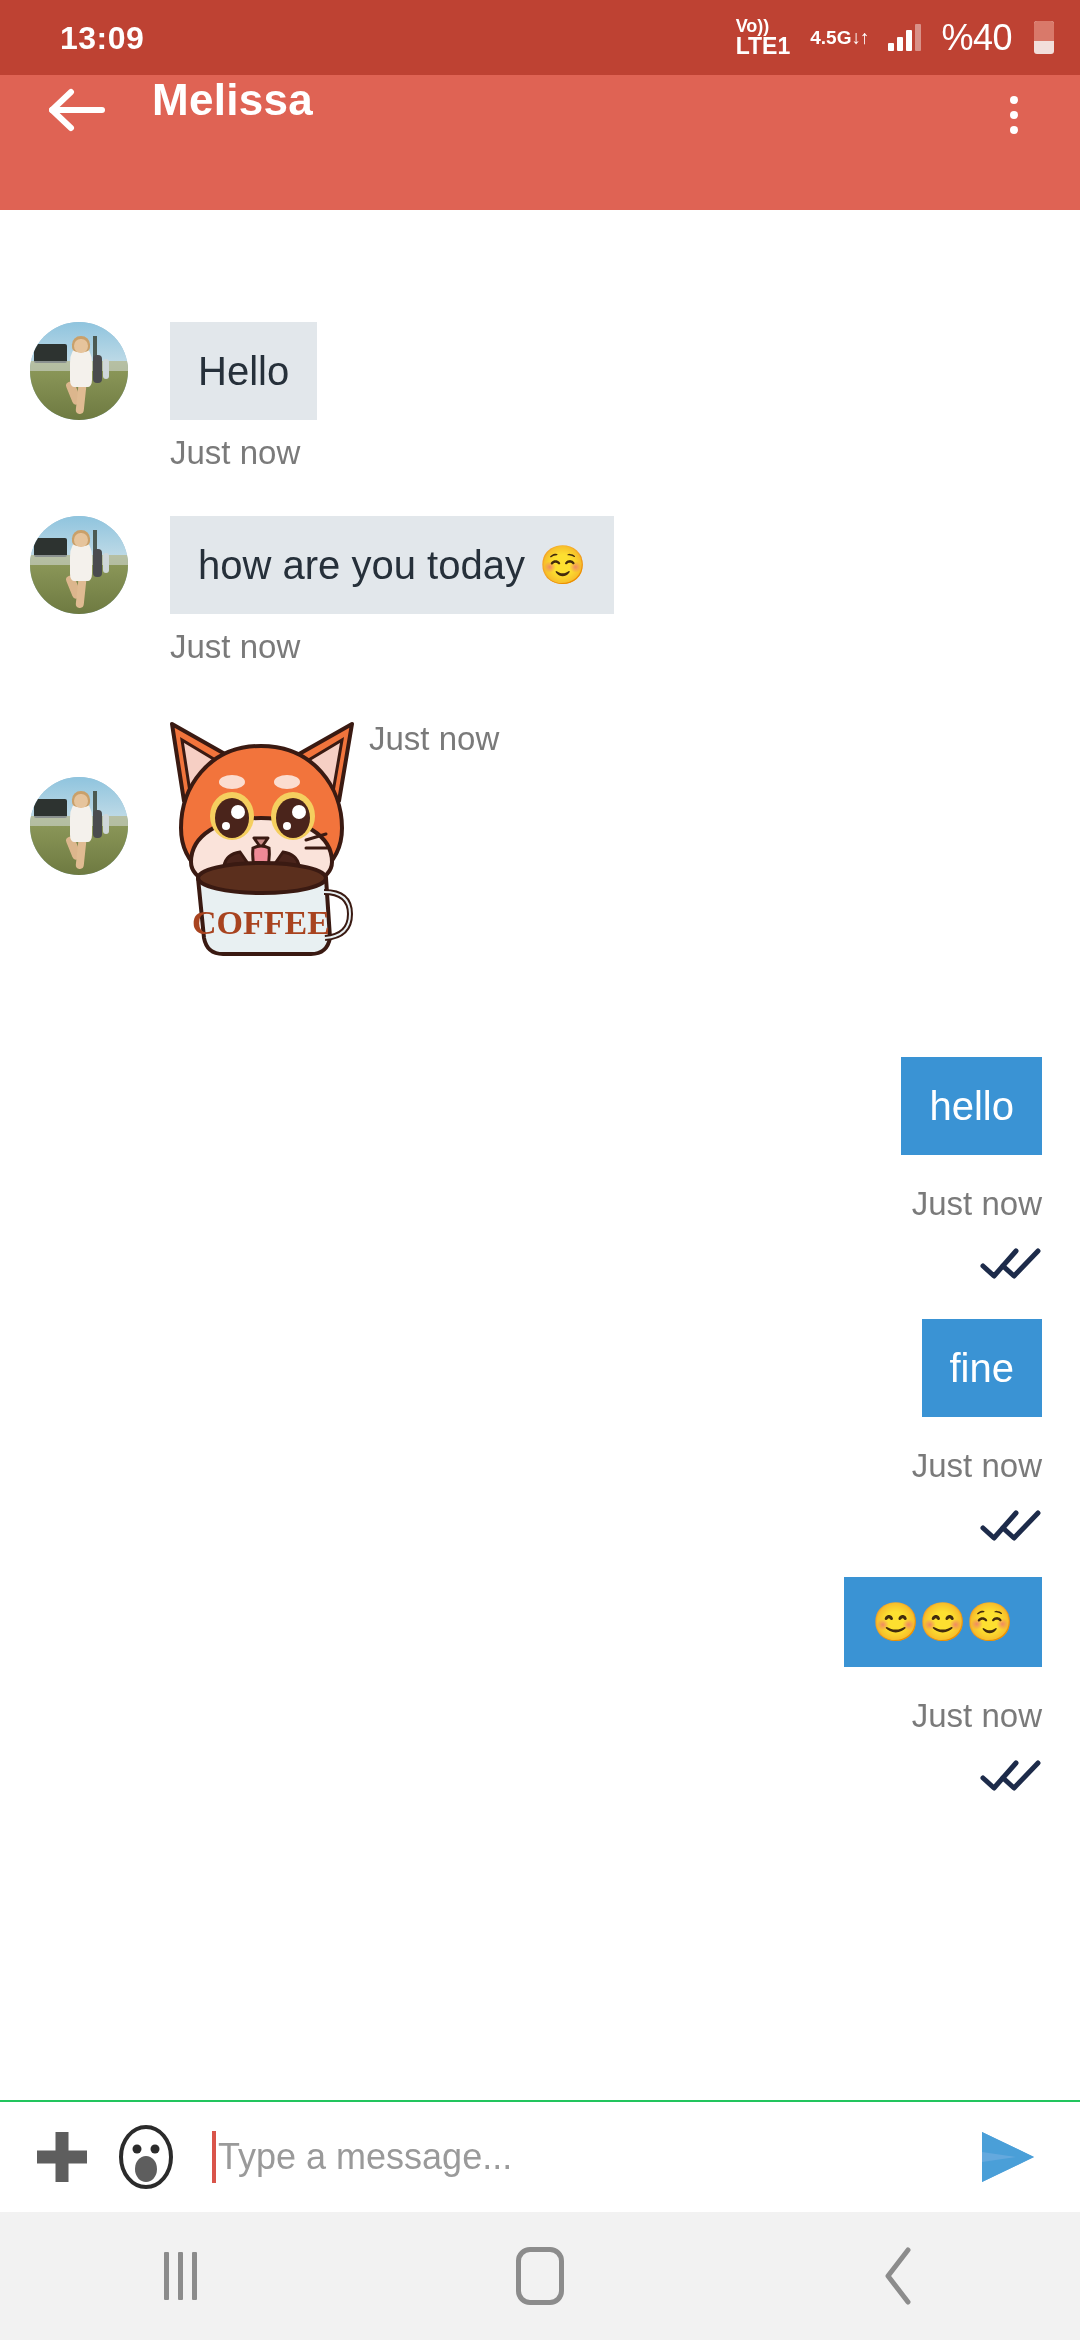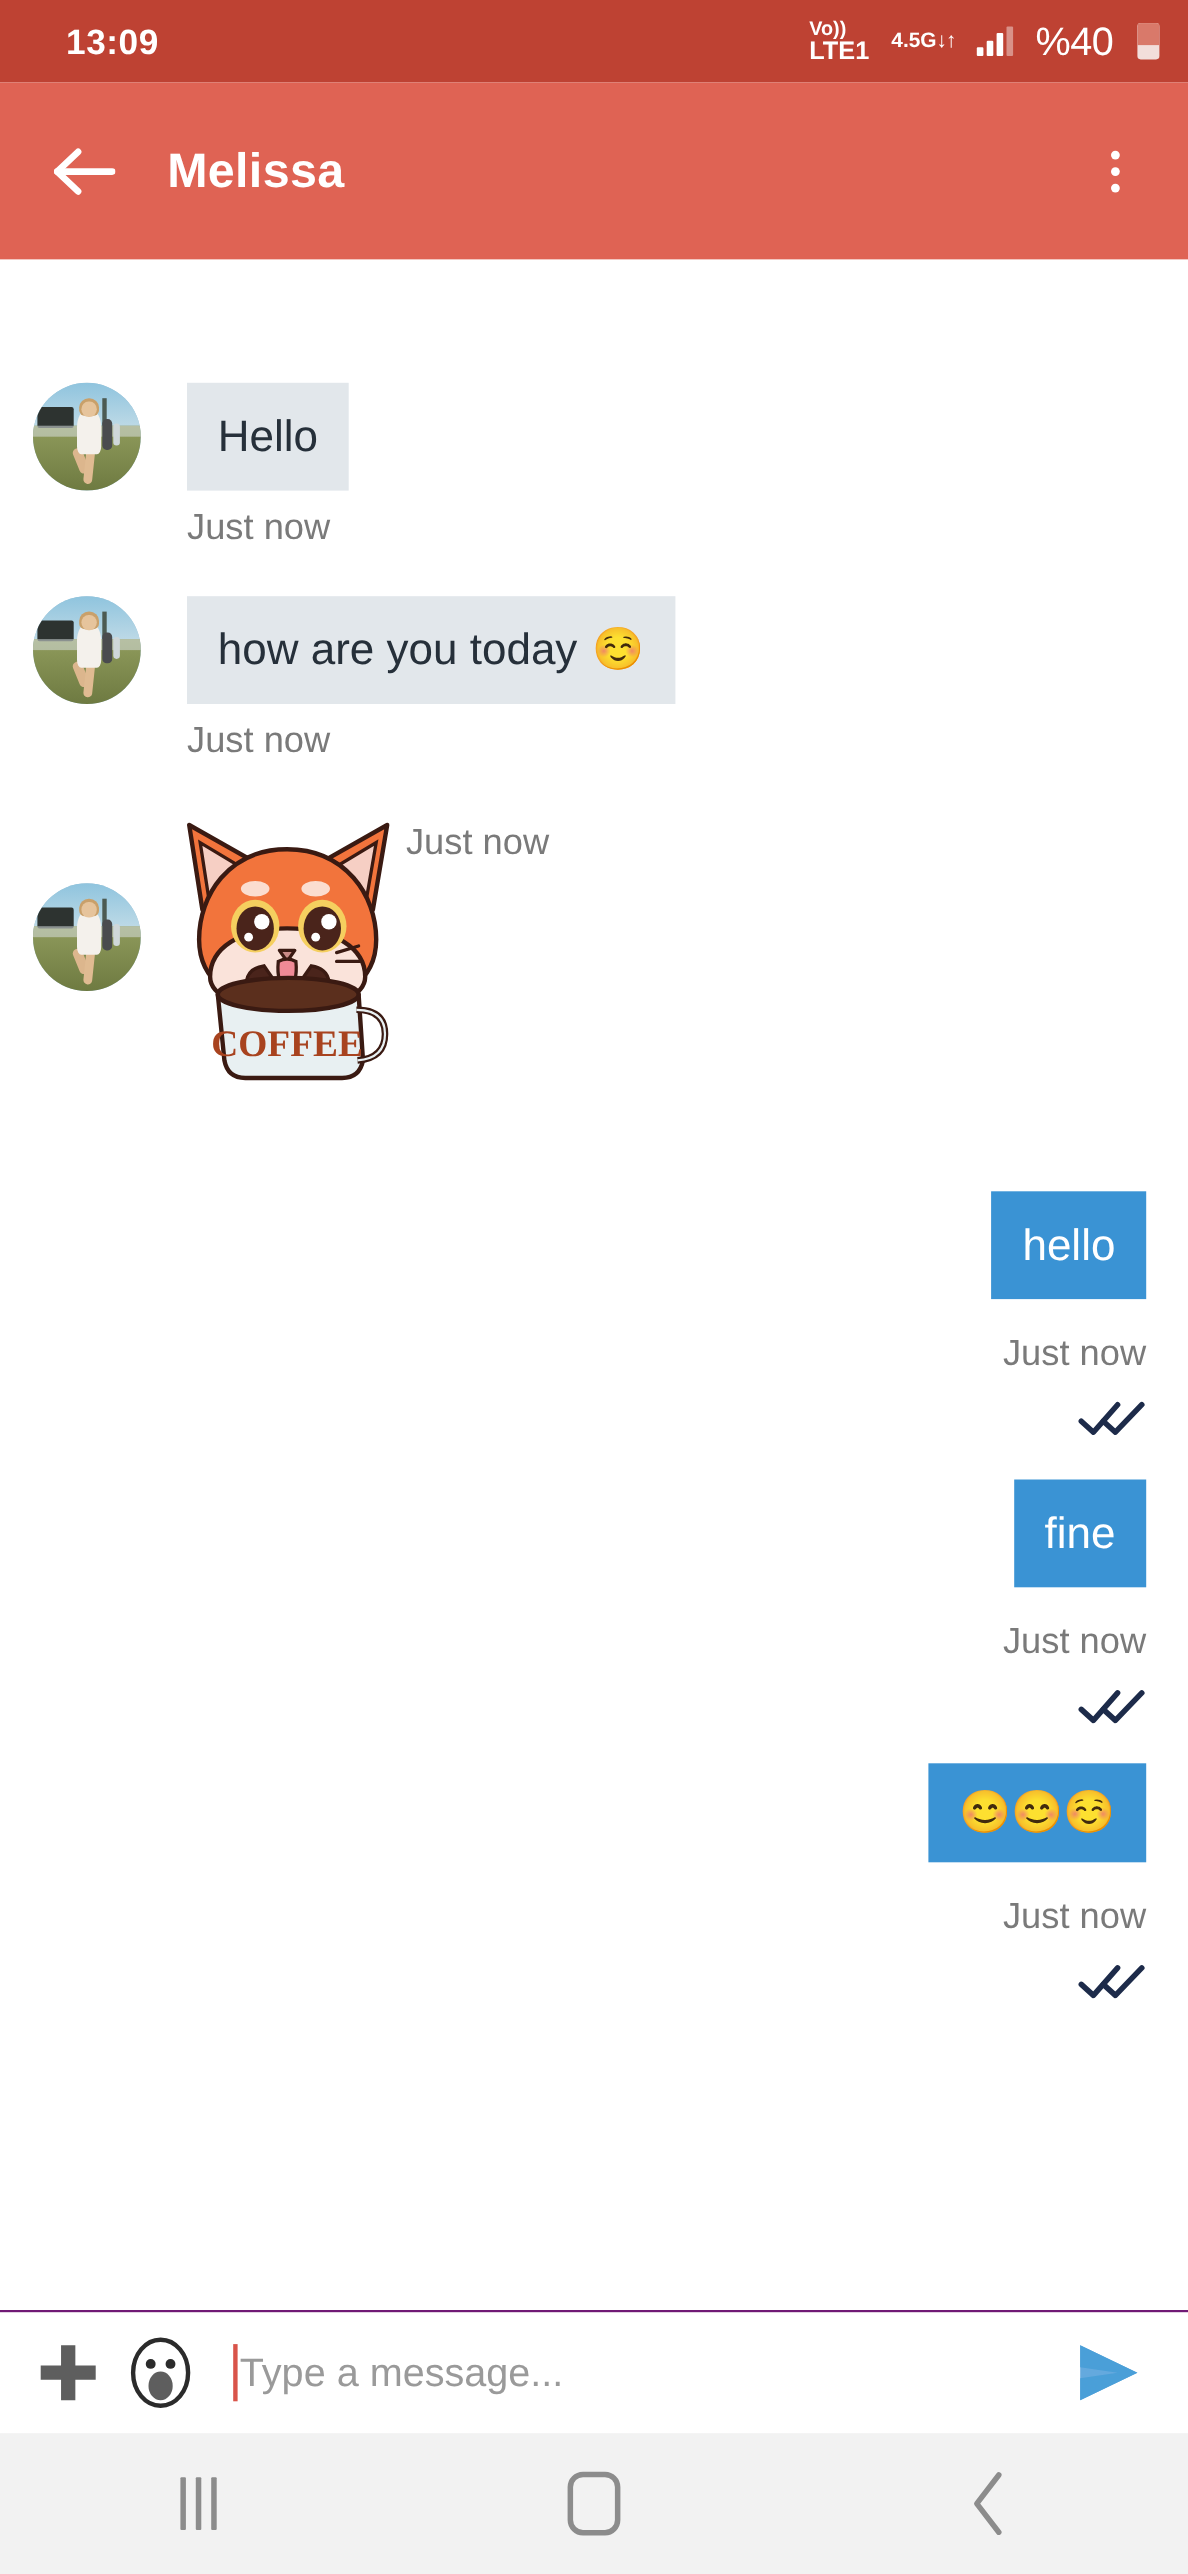--- a/index.html
+++ b/index.html
@@ -30,22 +30,22 @@
   .bars i:nth-child(2){height:14px;}
   .bars i:nth-child(3){height:21px;}
   .bars i:nth-child(4){height:27px; opacity:.42;}
   .batt-pct { font-size:36px; font-weight:400; letter-spacing:-.5px; }
   .batt { position:relative; width:20px; height:33px; border-radius:3px; background:#f2dedb; margin-left:2px; overflow:hidden; }
   .batt::before { content:""; position:absolute; left:6px; top:-4px; width:8px; height:5px; background:#f2dedb; border-radius:2px; }
   .batt .fill { position:absolute; left:0; right:0; top:0; height:62%; background:#d9796a; }
 
   
   .appbar {
-    height:161px; background:#df6354; color:#fff;
-    display:flex; align-items:center; padding:0 34px 0 42px; flex:0 0 auto;
+    height:135px; background:#df6354; color:#fff;
+    display:flex; align-items:flex-start; padding:0 34px 0 42px; flex:0 0 auto;
   }
   .back-btn { width:70px; height:70px; display:flex; align-items:center; justify-content:center; }
   .back-btn svg { display:block; }
   .appbar-title { font-size:44px; font-weight:700; margin-left:40px; letter-spacing:.3px; }
   .appbar-spacer { flex:1 1 auto; }
   .overflow-btn { width:64px; height:80px; display:flex; flex-direction:column; align-items:center; justify-content:center; gap:7px; }
   .overflow-btn span { width:8px; height:8px; border-radius:50%; background:#fff; display:block; }
 
   
   .conversation { flex:1 1 auto; position:relative; overflow:hidden; padding-top:0; background:#fff; }
@@ -100,21 +100,21 @@
     display:inline-flex; align-items:center; gap:6px;
     max-width:760px; white-space:nowrap;
   }
   .bubble-out .emo { font-size:38px; line-height:1; }
   .meta-out { font-size:33px; color:#7a7a7a; margin-top:14px; text-align:right; }
   .ticks { margin-top:8px; display:flex; justify-content:flex-end; }
 
   
   .composer {
     flex:0 0 auto; height:112px; background:#fff;
-    border-top:2px solid #701a75;
+    border-top:2px solid #22c55e;
     display:flex; align-items:center; padding:0 30px 0 24px; gap:0;
   }
   .plus-btn { width:76px; height:76px; display:flex; align-items:center; justify-content:center; }
   .emoji-btn { width:76px; height:76px; display:flex; align-items:center; justify-content:center; margin-left:8px; }
   .input-wrap { flex:1 1 auto; display:flex; align-items:center; margin-left:28px; position:relative; height:76px; }
   .caret { width:4px; height:52px; background:#d9544a; flex:0 0 auto; }
   .input-text { font-size:36px; color:#9a9a9a; margin-left:2px; }
   .send-btn { width:86px; height:76px; display:flex; align-items:center; justify-content:center; }
 
   

